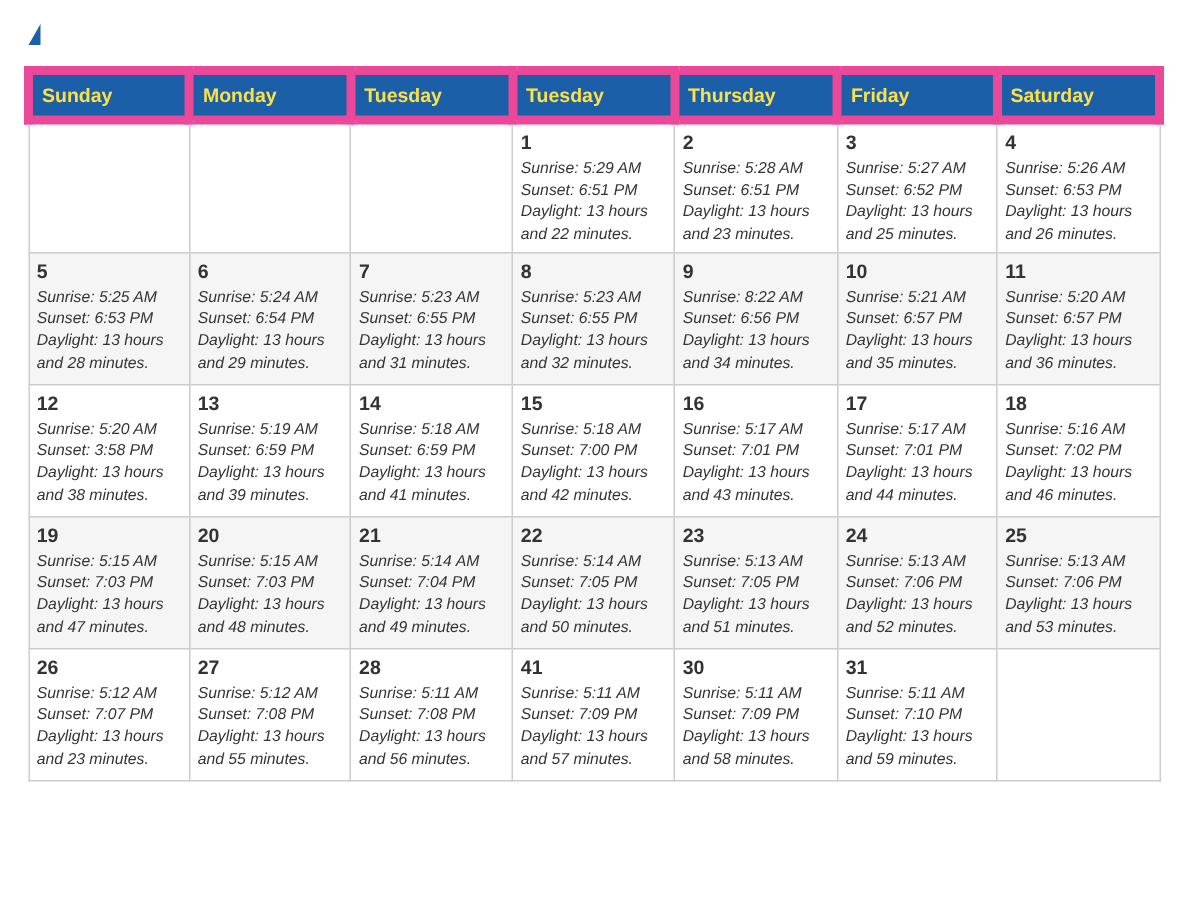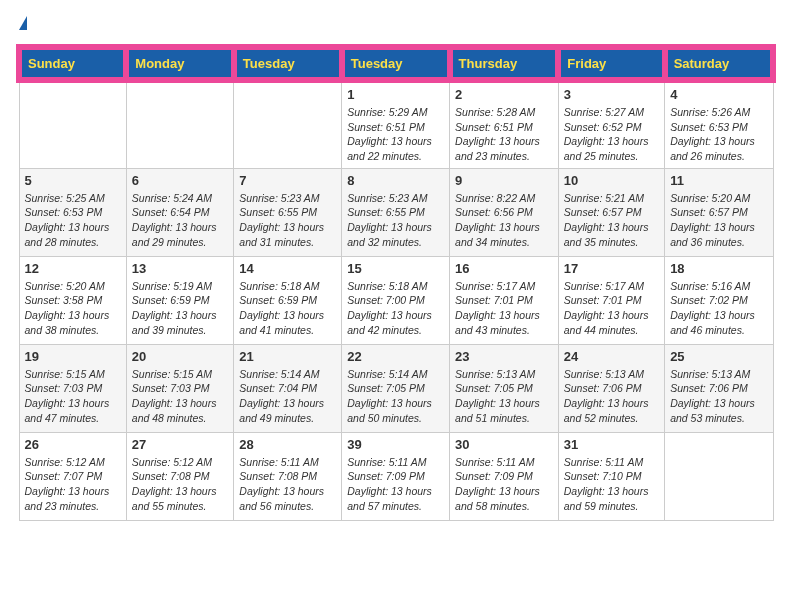--- a/index.html
+++ b/index.html
@@ -232,21 +232,21 @@
         </td>
         <td>
           <span class="day-number">27</span>
           <div class="cell-content"><span>Sunrise: 5:12 AM</span><br><span>Sunset: 7:08 PM</span><br><span>Daylight: 13 hours</span><br><span>and 55 minutes.</span></div>
         </td>
         <td>
           <span class="day-number">28</span>
           <div class="cell-content"><span>Sunrise: 5:11 AM</span><br><span>Sunset: 7:08 PM</span><br><span>Daylight: 13 hours</span><br><span>and 56 minutes.</span></div>
         </td>
         <td>
-          <span class="day-number">39</span>
+          <span class="day-number">41</span>
           <div class="cell-content"><span>Sunrise: 5:11 AM</span><br><span>Sunset: 7:09 PM</span><br><span>Daylight: 13 hours</span><br><span>and 57 minutes.</span></div>
         </td>
         <td>
           <span class="day-number">30</span>
           <div class="cell-content"><span>Sunrise: 5:11 AM</span><br><span>Sunset: 7:09 PM</span><br><span>Daylight: 13 hours</span><br><span>and 58 minutes.</span></div>
         </td>
         <td>
           <span class="day-number">31</span>
           <div class="cell-content"><span>Sunrise: 5:11 AM</span><br><span>Sunset: 7:10 PM</span><br><span>Daylight: 13 hours</span><br><span>and 59 minutes.</span></div>
         </td>

